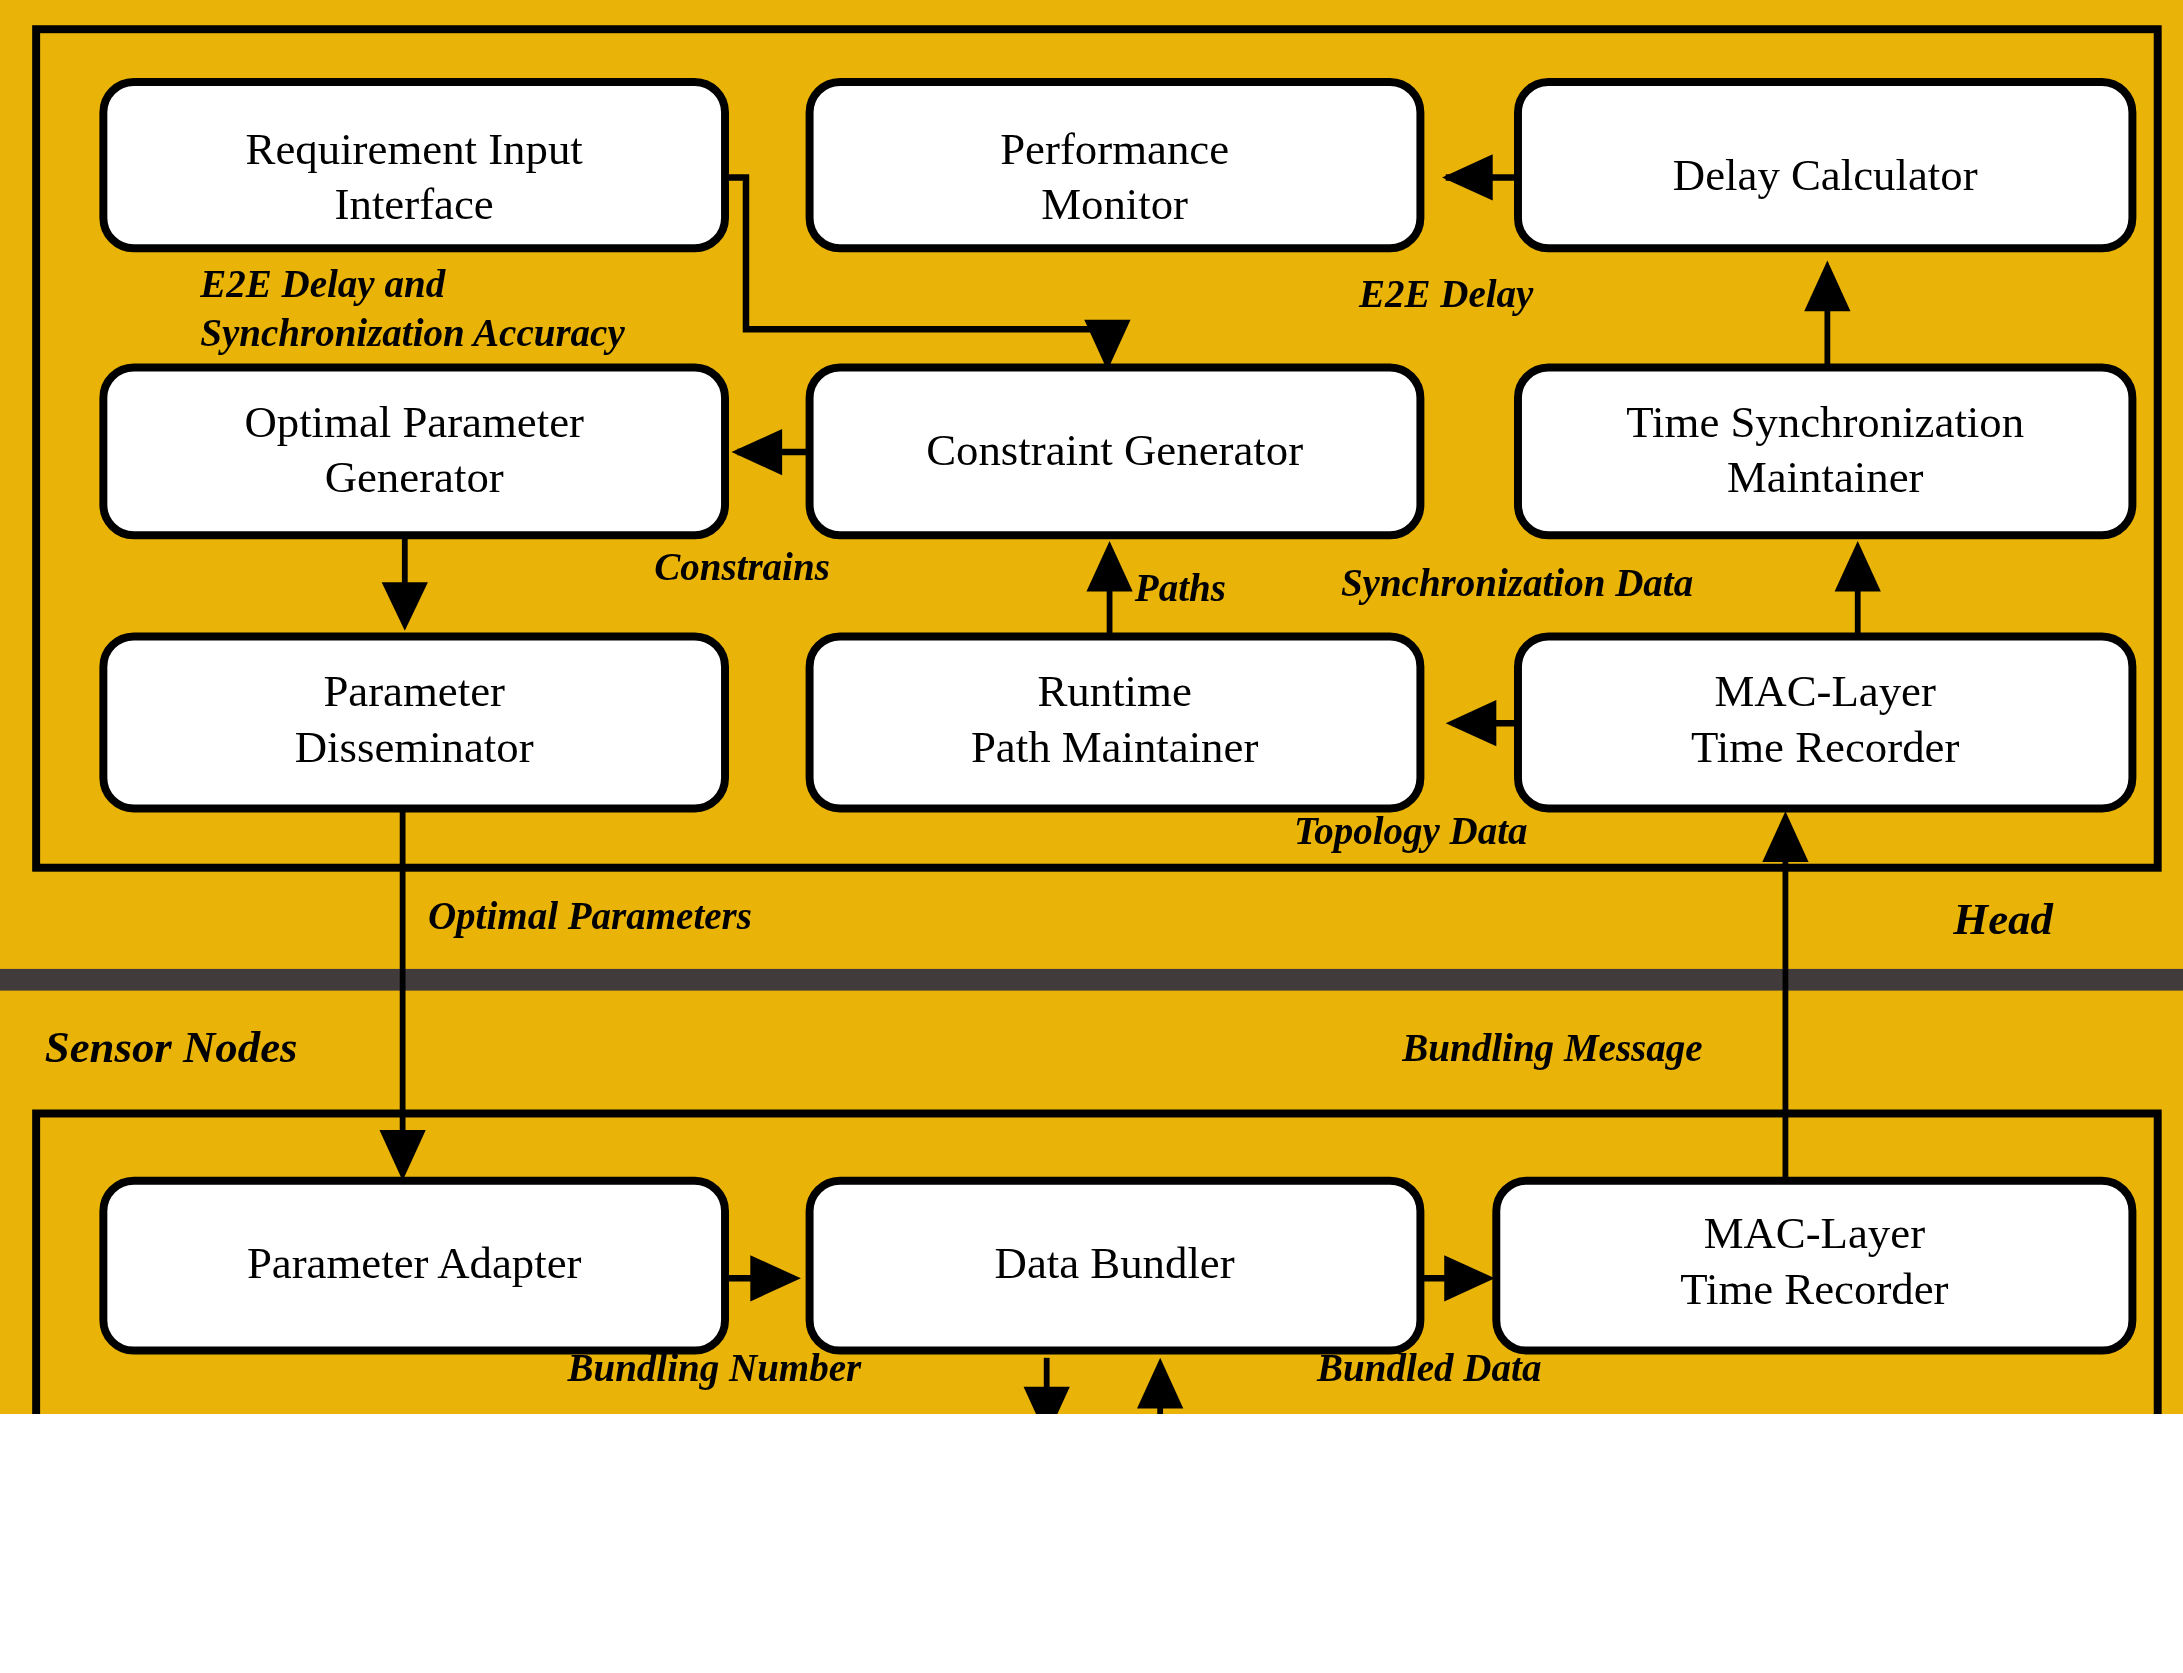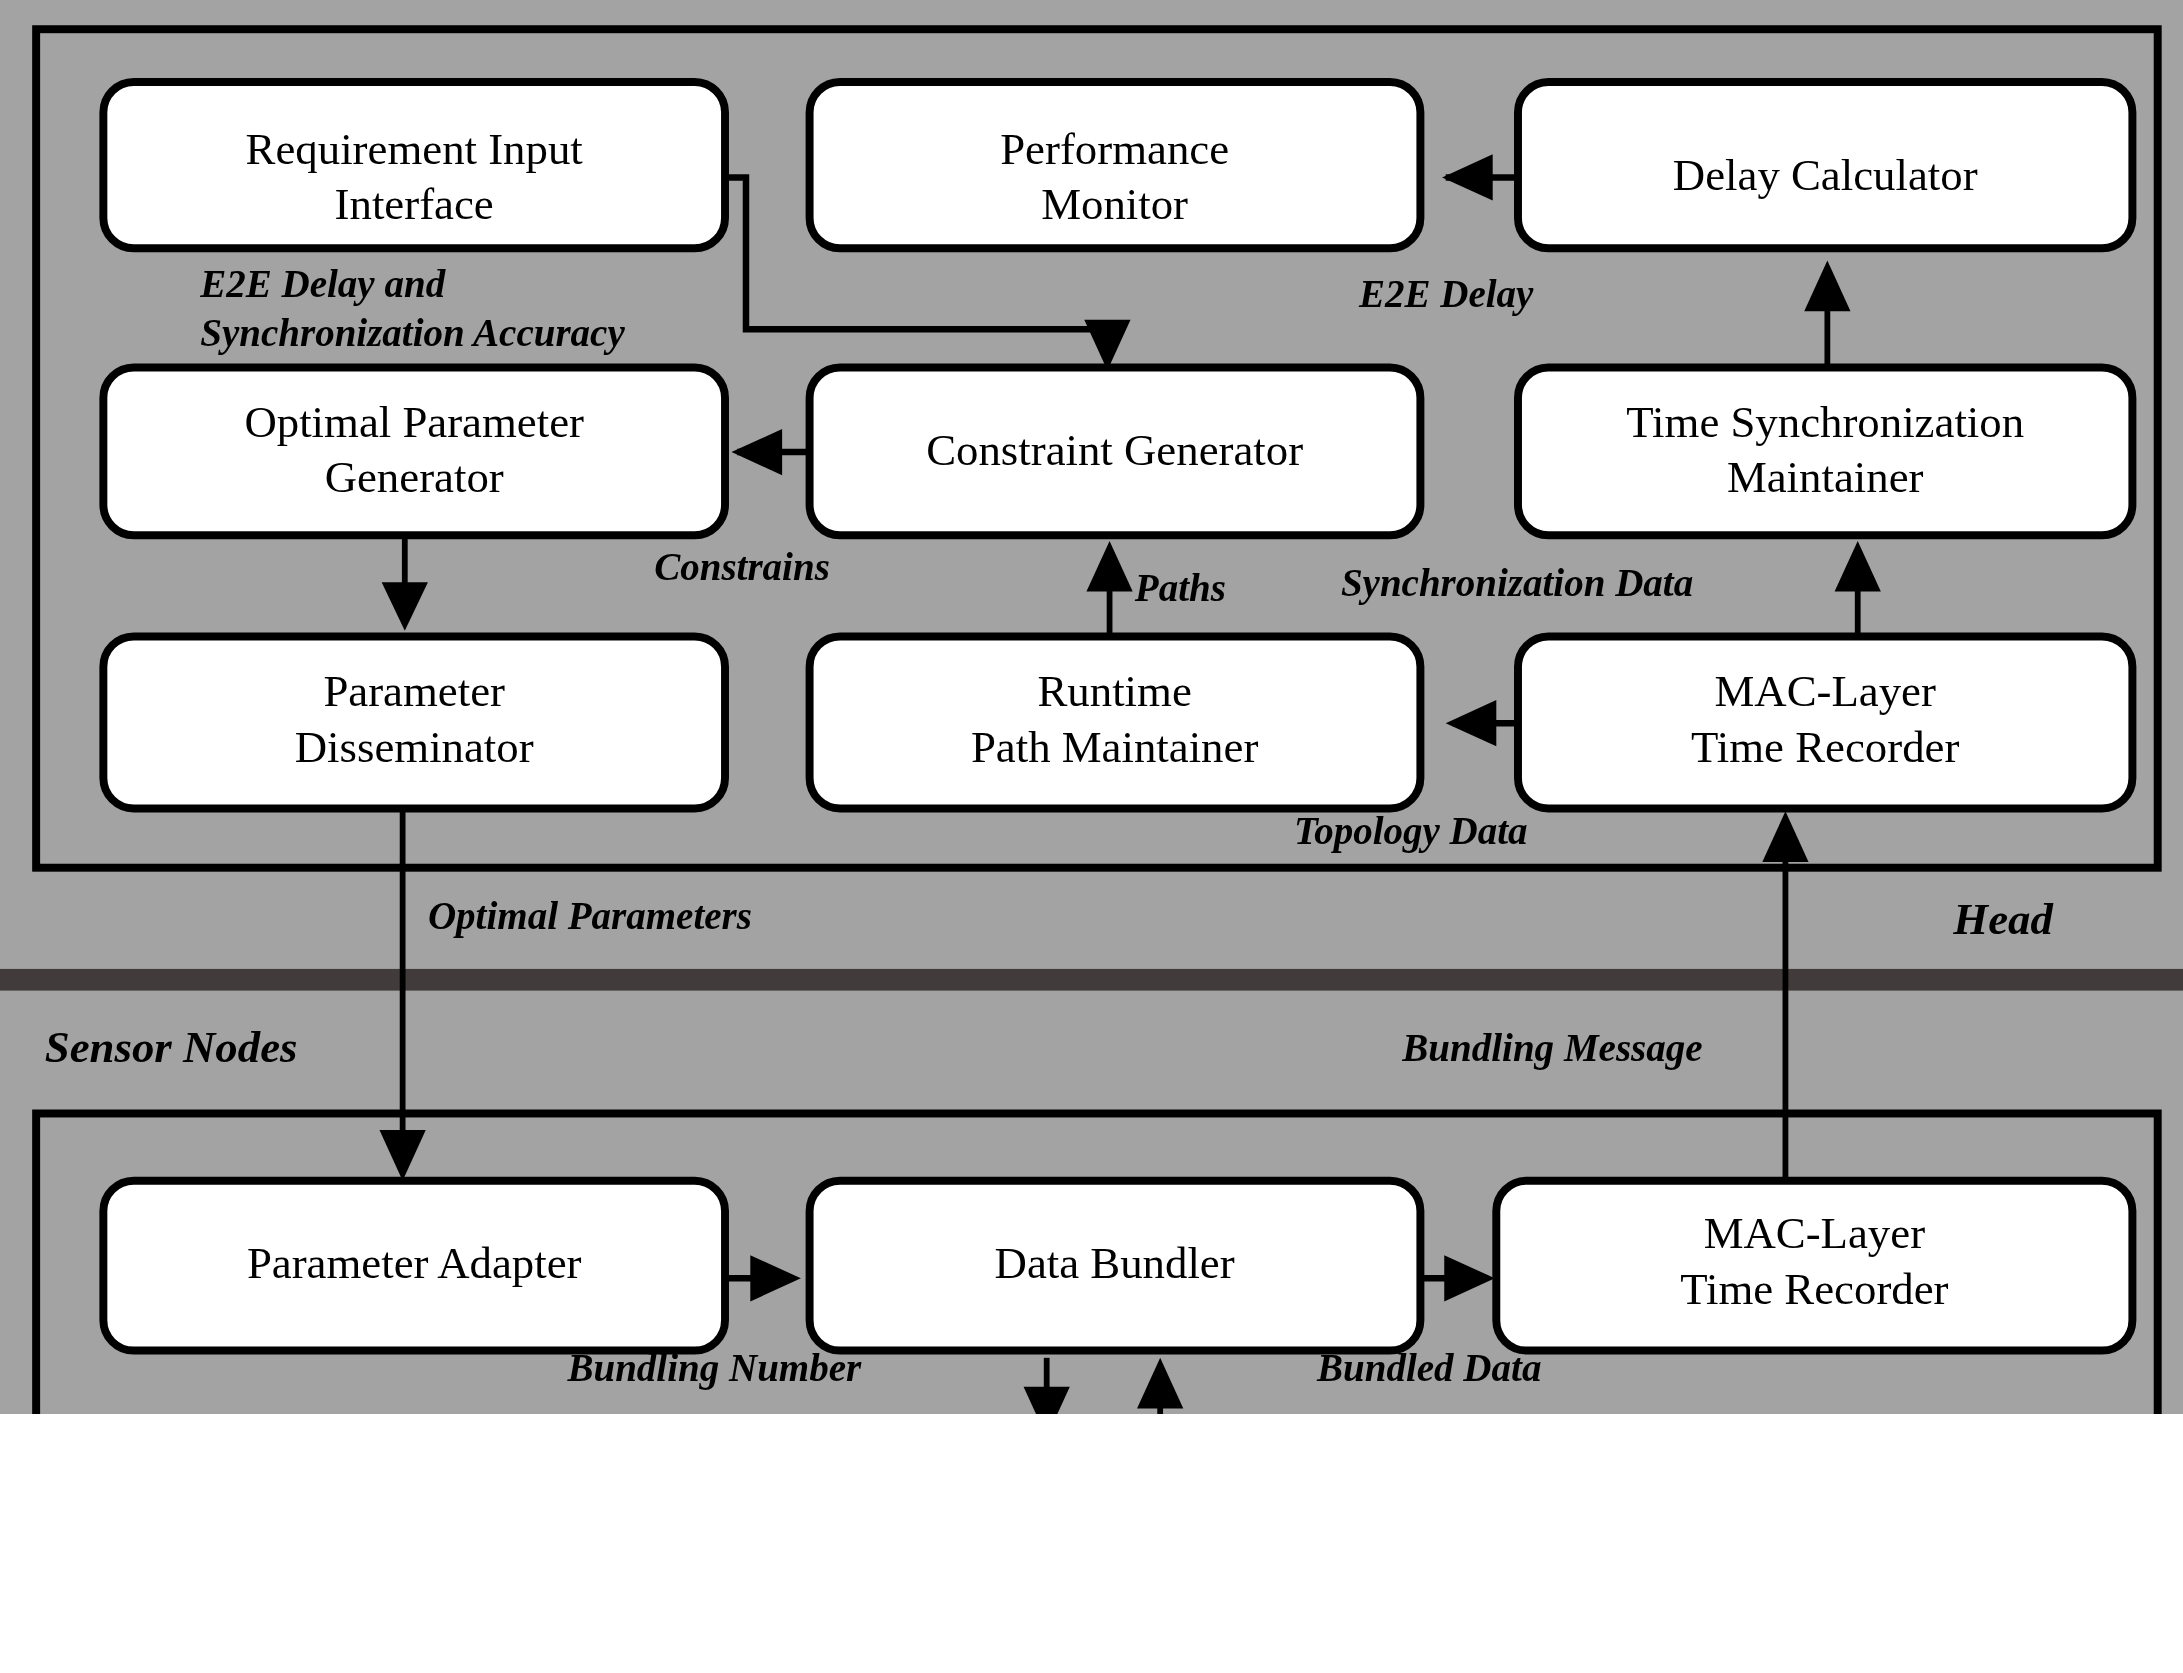--- a/index.html
+++ b/index.html
@@ -4,21 +4,21 @@
 <style>
   html, body {
     margin: 0;
     padding: 0;
     background: #ffffff;
   }
   #stage {
     position: relative;
     width: 2183px;
     height: 1414px;
-    background: #a3a3a3;
+    background: #eab308;
     font-family: "Liberation Serif", "DejaVu Serif", serif;
   }
   svg.diagram {
     position: absolute;
     left: 0;
     top: 0;
     width: 2183px;
     height: 1674px;
     display: block;
   }

